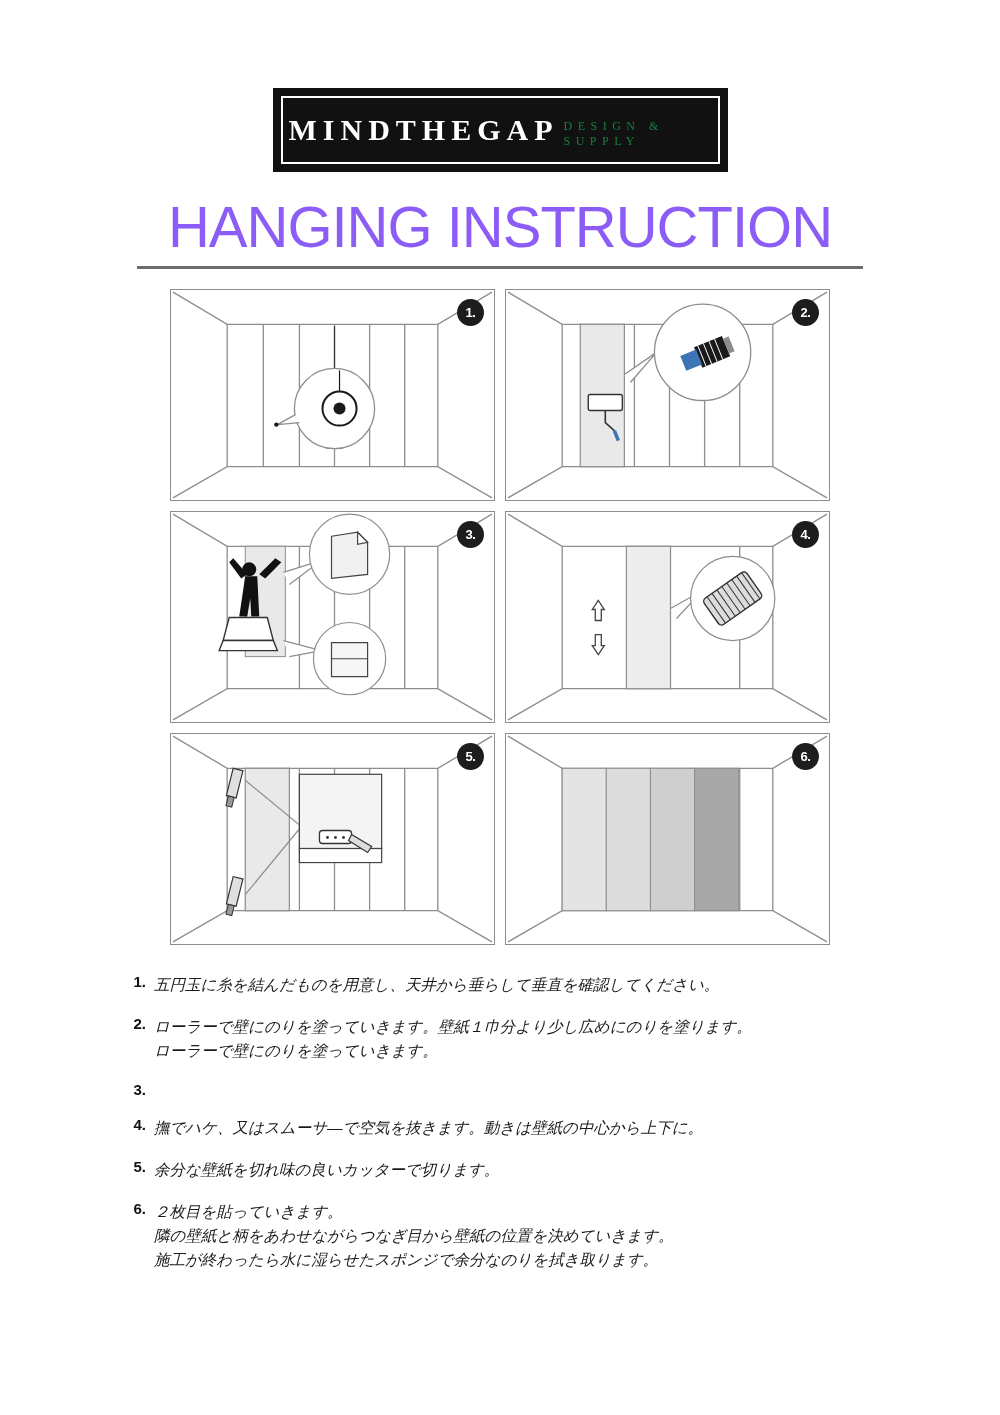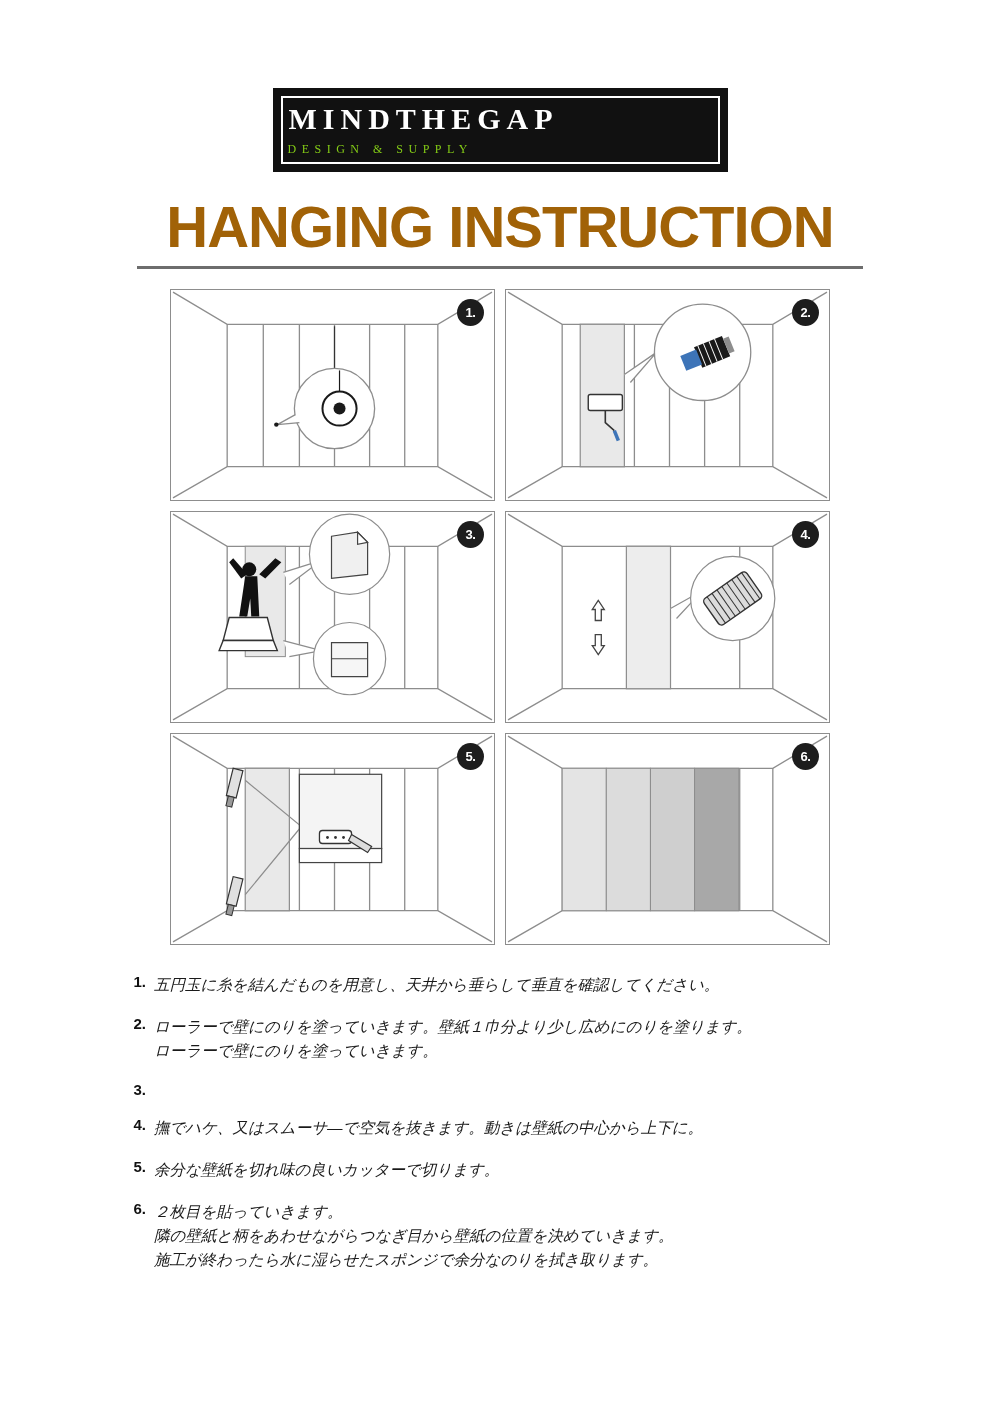--- a/index.html
+++ b/index.html
@@ -34,52 +34,53 @@
     flex-direction: column;
     align-items: center;
     justify-content: center;
   }
   .logo-inner {
     width: 100%;
     height: 100%;
     border: 2px solid #ffffff;
     box-sizing: border-box;
     display: flex;
-    flex-direction: column;
+    flex-direction: row;
+    align-items: center;
     justify-content: center;
   }
   .logo-main {
     color: #ffffff;
     font-family: "Liberation Serif", serif;
     font-size: 30px;
     font-weight: bold;
     letter-spacing: 6px;
     line-height: 1;
     padding-left: 6px;
   }
   .logo-sub {
-    color: #84cc16;
+    color: #15803d;
     font-family: "Liberation Serif", serif;
     font-size: 12px;
     letter-spacing: 5.5px;
     margin-top: 8px;
     padding-left: 5px;
   }
 
   
   .title-wrap {
     margin-top: 26px;
     text-align: center;
   }
   .title {
     font-family: "Liberation Sans", sans-serif;
-    font-weight: bold;
+    font-weight: normal;
     font-size: 58px;
     letter-spacing: -1px;
-    color: #a16207;
+    color: #8b5cf6;
     line-height: 1;
     display: inline-block;
   }
   .title-rule {
     width: 726px;
     height: 3px;
     background: #6d6d6d;
     margin: 10px auto 0 auto;
   }
 

